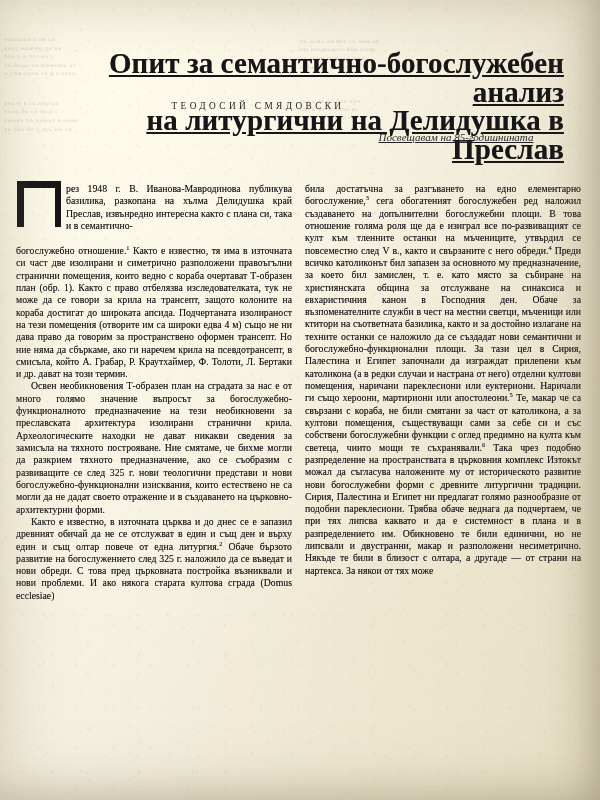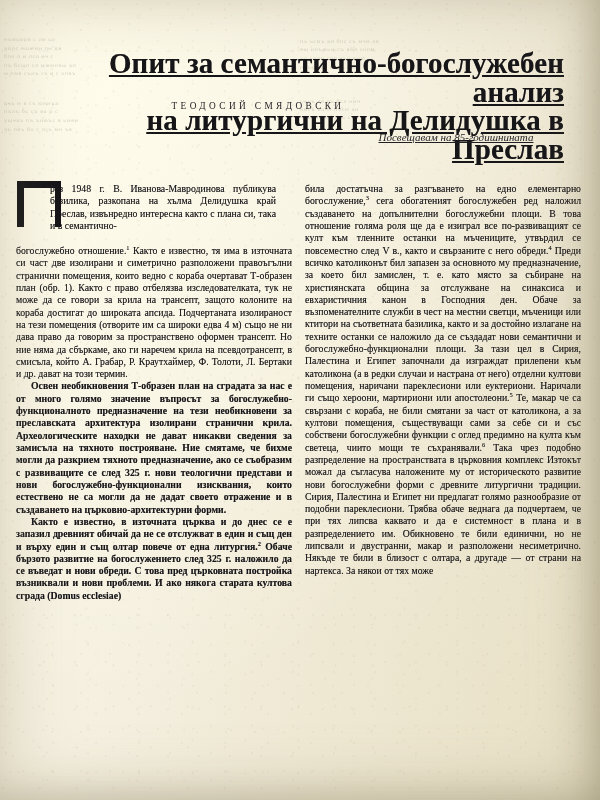--- a/index.html
+++ b/index.html
@@ -103,39 +103,39 @@
     text-align: justify;
     text-justify: inter-word;
     color: #17161a;
     hyphens: manual;
     text-shadow: 0 0 .4px rgba(25,23,27,.5);
   }
   #col-left  { left: 16px;  }
   #col-right { left: 305px; }
 
   .col p { margin: 0; }
-  .col p.ind { text-indent: 15px; font-weight: bold; }
+  .col p.ind { text-indent: 15px; }
 
   
   #dropcap {
     position: absolute;
     left: 17px; top: 181px;
     width: 44px; height: 46px;
     pointer-events: none;
   }
   #dropcap .stem-l, #dropcap .stem-r, #dropcap .bar {
     position: absolute; background: #141317;
   }
   #dropcap .bar    { left: 0;  top: 0;  width: 44px; height: 7px; }
   #dropcap .stem-l { left: 0;  top: 0;  width: 7px;  height: 46px; }
   #dropcap .stem-r { right: 0; top: 0;  width: 6px;  height: 46px; }
 
   #first-para {
     position: absolute;
-    left: 50px; top: 183px; width: 226px;
+    left: 66px; top: 183px; width: 226px;
     font-size: 9.75px;
     line-height: 12.32px;
     text-align: justify;
     color: #17161a;
     text-shadow: 0 0 .4px rgba(25,23,27,.5);
   }
 
   sup { font-size: 6.4px; vertical-align: super; line-height: 0; }
 
   #folio {

